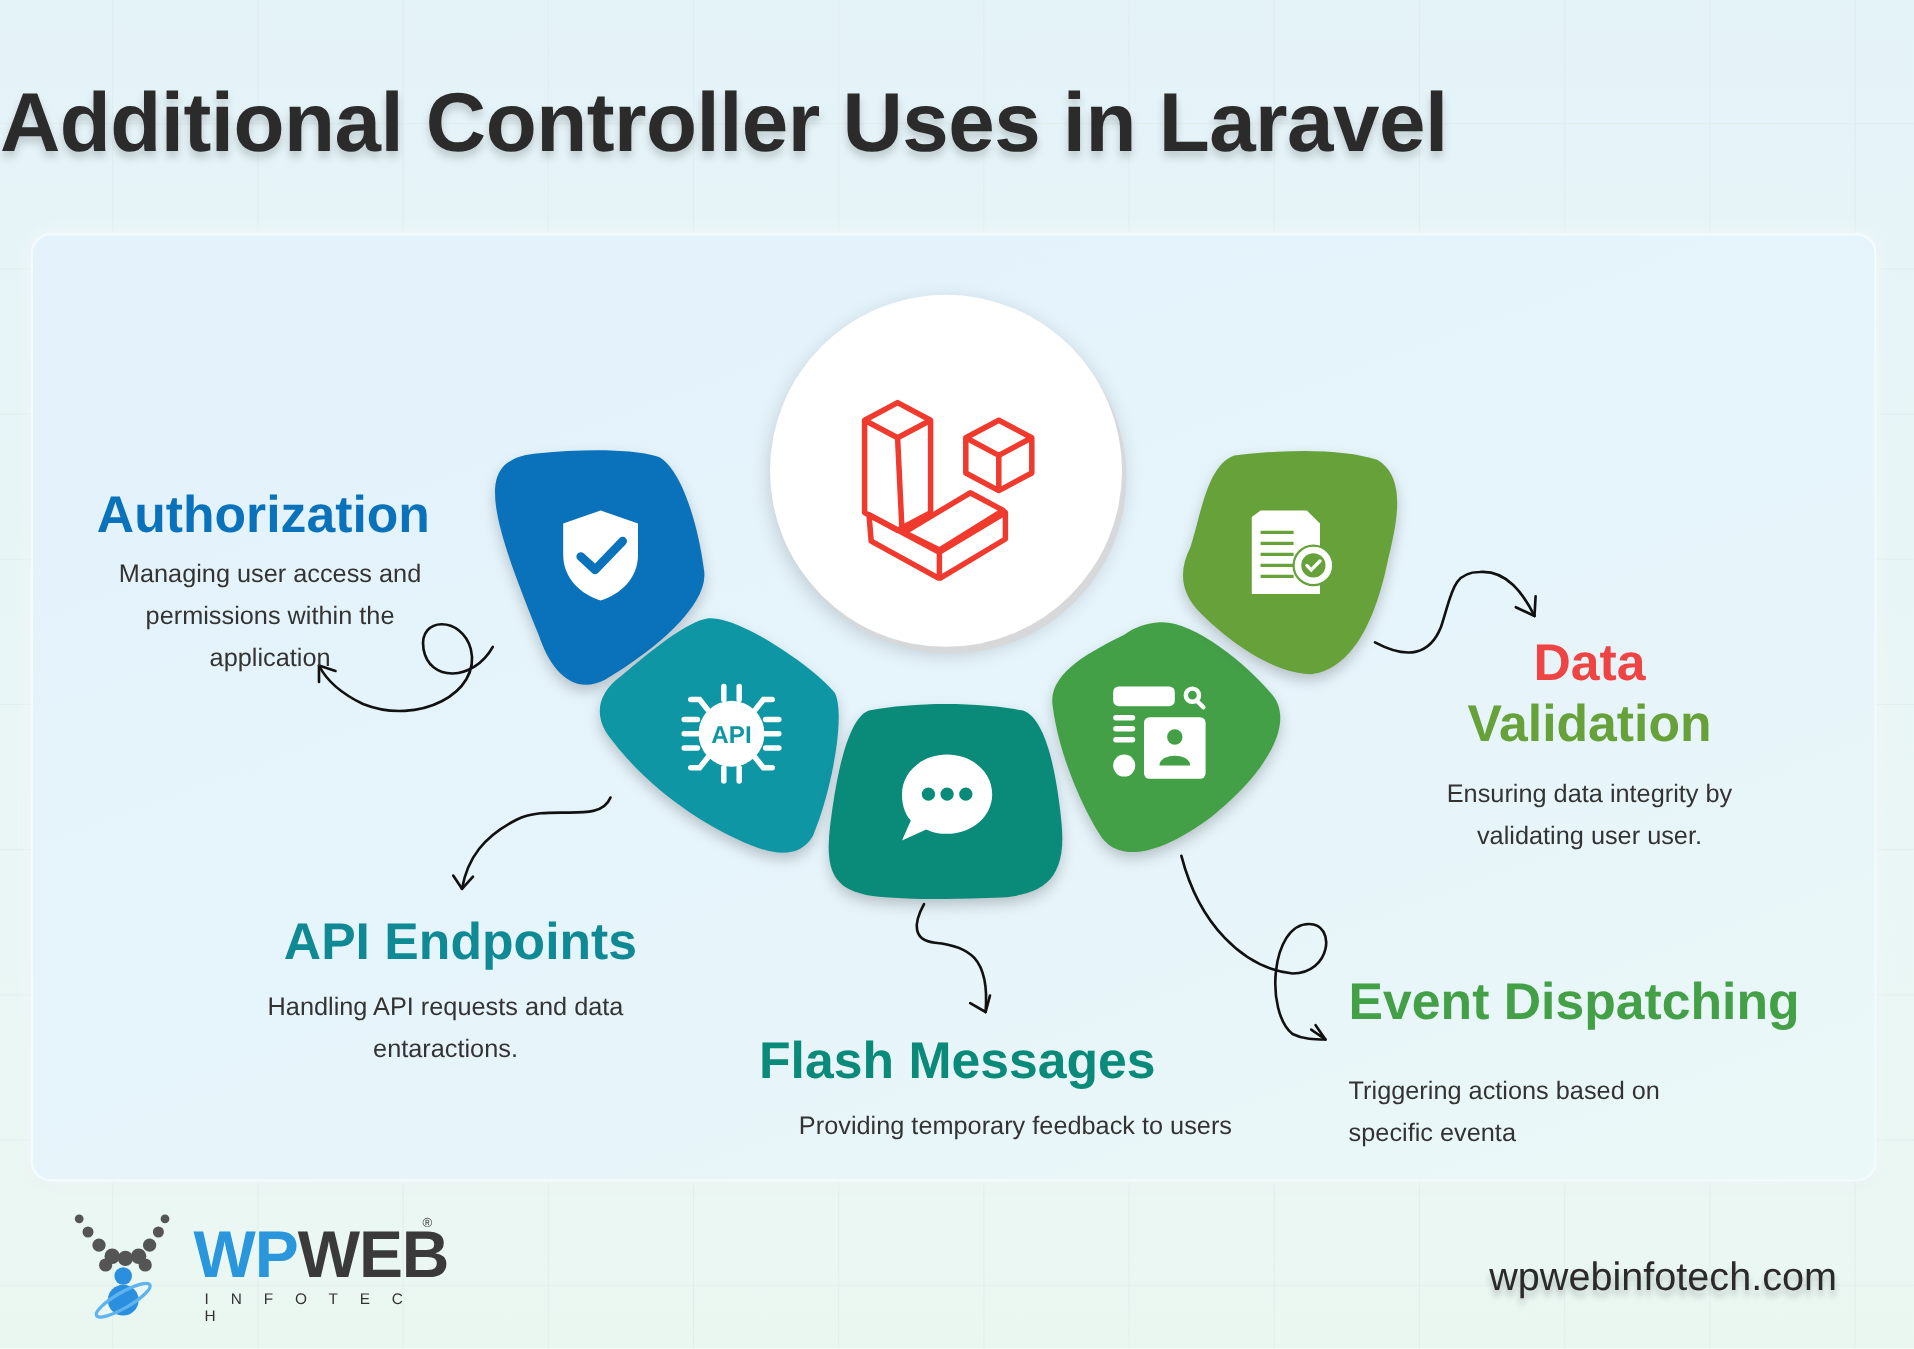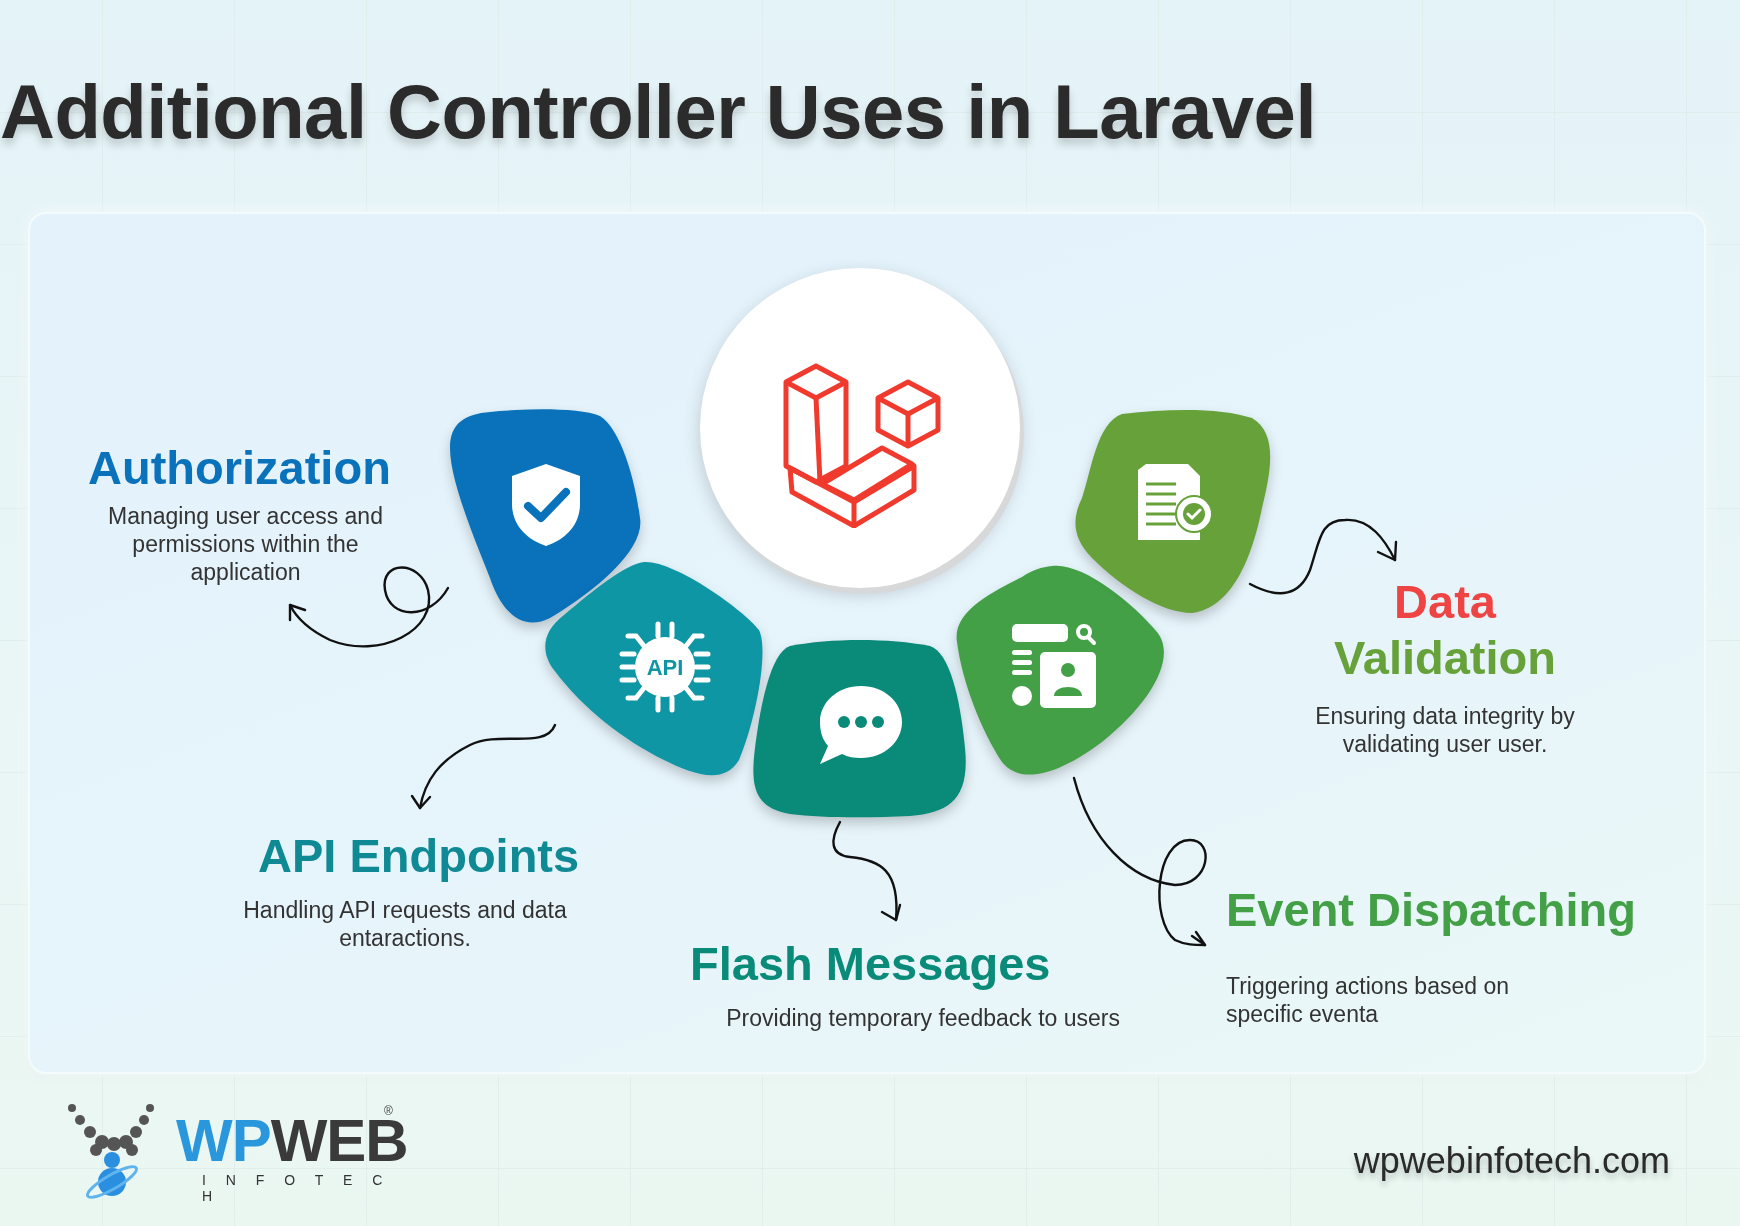--- a/index.html
+++ b/index.html
@@ -13,21 +13,21 @@
     color:#2b2b2b;letter-spacing:-0.5px;text-shadow:0 6px 8px rgba(0,0,0,.18);}
   .panel{position:absolute;left:28px;top:212px;width:1674px;height:858px;border-radius:18px;
     background:linear-gradient(160deg,#e3f2fb 0%,#e6f4fb 55%,#eaf8f7 100%);
     box-shadow:0 0 14px rgba(255,255,255,.9),0 2px 10px rgba(120,160,170,.15);border:2px solid #f4fbfd;}
   .blob{position:absolute;}
   .blob svg{position:absolute;left:0;top:0;overflow:visible;}
   .center{position:absolute;left:700px;top:268px;width:320px;height:320px;border-radius:50%;background:#fff;
     box-shadow:4px 6px 0 #d6d8da,0 6px 18px rgba(0,0,0,.18);}
   .ico{position:absolute;}
   .h{position:absolute;font-weight:700;font-size:47px;white-space:nowrap;}
-  .d{position:absolute;font-size:23px;color:#333;line-height:28px;}
+  .d{position:absolute;font-size:23px;color:#333;line-height:38px;}
   .c{text-align:center;}
   .arrows{position:absolute;left:0;top:0;}
   .logo{position:absolute;left:66px;top:1102px;width:330px;height:100px;}
   .site{position:absolute;right:70px;top:1140px;font-size:36px;color:#2a2a2a;text-shadow:0 5px 6px rgba(0,0,0,.22);}
 </style>
 </head>
 <body>
 
 <div class="grid"></div>
 
@@ -183,16 +183,16 @@
         <circle cx="66" cy="48" r="6"></circle>
       </g>
     <circle cx="46" cy="58" r="8" fill="#2a8fde"></circle>
     <circle cx="46" cy="80" r="14" fill="#2a8fde"></circle>
     <ellipse cx="46" cy="80" rx="28" ry="7" fill="none" stroke="#5fb4ee" stroke-width="3" transform="rotate(-30 46 80)"></ellipse>
   </svg>
   <div style="position:absolute;left:110px;top:4px;font-size:60px;font-weight:700;letter-spacing:-1px;">
     <span style="color:#2a96dc;">WP</span><span style="color:#3a3a3a;">WEB</span>
   </div>
   <span style="position:absolute;left:318px;top:2px;font-size:12px;color:#444;">®</span>
-  <div style="position:absolute;left:120px;top:70px;font-size:14px;letter-spacing:8px;color:#333;margin-left:16px;">I N F O T E C H</div>
+  <div style="position:absolute;left:120px;top:70px;font-size:14px;letter-spacing:8px;color:#333;">I N F O T E C H</div>
 </div>
 
 <div class="site">wpwebinfotech.com</div>
 
 </body></html>

